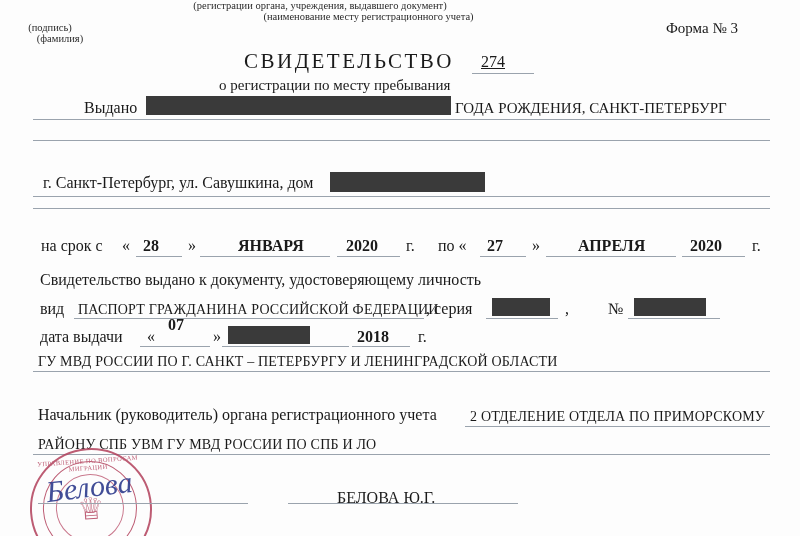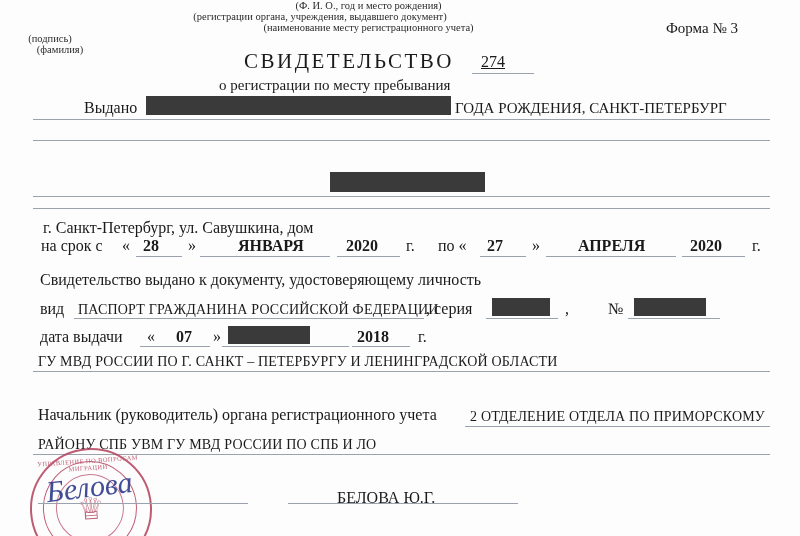--- a/index.html
+++ b/index.html
@@ -138,25 +138,24 @@
   <div class="txt num-handwrite" style="left:481px; top:53px;">274</div>
   <div class="line" style="left:472px; top:73px; width:62px;"></div>
 
   <div class="txt title-sub" style="left:219px; top:77px;">о регистрации по месту пребывания</div>
 
   <div class="txt body-text" style="left:84px; top:99px;">Выдано</div>
   <div class="redact" style="left:146px; top:96px; width:305px; height:19px;"></div>
   <div class="txt body-text-sm" style="left:455px; top:100px;">ГОДА РОЖДЕНИЯ, САНКТ-ПЕТЕРБУРГ</div>
   <div class="line" style="left:33px; top:119px; width:737px;"></div>
 
-  <div class="caption" style="left:33px; top:122px; width:737px;">(Ф. И. О., год и место рождения)</div>
   <div class="line" style="left:33px; top:140px; width:737px;"></div>
 
 
-  <div class="txt body-text" style="left:43px; top:174px;margin-top:45px;">г. Санкт-Петербург, ул. Савушкина, дом</div>
+  <div class="txt body-text" style="left:43px; top:174px;">г. Санкт-Петербург, ул. Савушкина, дом</div>
   <div class="redact" style="left:330px; top:172px; width:155px; height:20px;"></div>
   <div class="line" style="left:33px; top:196px; width:737px;"></div>
   <div class="line" style="left:33px; top:208px; width:737px;"></div>
 
 
   <div class="txt body-text" style="left:41px; top:237px;">на срок с</div>
   <div class="txt body-text" style="left:122px; top:237px;">«</div>
   <div class="txt body-text bold" style="left:143px; top:237px;">28</div>
   <div class="line" style="left:136px; top:256px; width:46px;"></div>
   <div class="txt body-text" style="left:188px; top:237px;">»</div>
@@ -183,21 +182,21 @@
   <div class="txt body-text" style="left:426px; top:300px;">, серия</div>
   <div class="redact" style="left:492px; top:298px; width:58px; height:18px;"></div>
   <div class="line" style="left:486px; top:318px; width:72px;"></div>
   <div class="txt body-text" style="left:565px; top:300px;">,</div>
   <div class="txt body-text" style="left:608px; top:300px;">№</div>
   <div class="redact" style="left:634px; top:298px; width:72px; height:18px;"></div>
   <div class="line" style="left:628px; top:318px; width:92px;"></div>
 
   <div class="txt body-text" style="left:40px; top:328px;">дата выдачи</div>
   <div class="txt body-text" style="left:147px; top:328px;">«</div>
-  <div class="txt body-text bold" style="left:168px; top:328px;margin-left:8px;">07</div>
+  <div class="txt body-text bold" style="left:168px; top:316px;">07</div>
   <div class="line" style="left:140px; top:346px; width:70px;"></div>
   <div class="txt body-text" style="left:213px; top:328px;">»</div>
   <div class="redact" style="left:228px; top:326px; width:82px; height:18px;"></div>
   <div class="line" style="left:222px; top:346px; width:127px;"></div>
   <div class="txt body-text bold" style="left:357px; top:328px;">2018</div>
   <div class="line" style="left:352px; top:346px; width:58px;"></div>
   <div class="txt body-text" style="left:418px; top:328px;">г.</div>
 
   <div class="txt upper-doc" style="left:38px; top:354px;">ГУ  МВД  РОССИИ  ПО  Г. САНКТ – ПЕТЕРБУРГУ  И  ЛЕНИНГРАДСКОЙ ОБЛАСТИ</div>
   <div class="line" style="left:33px; top:371px; width:737px;"></div>

